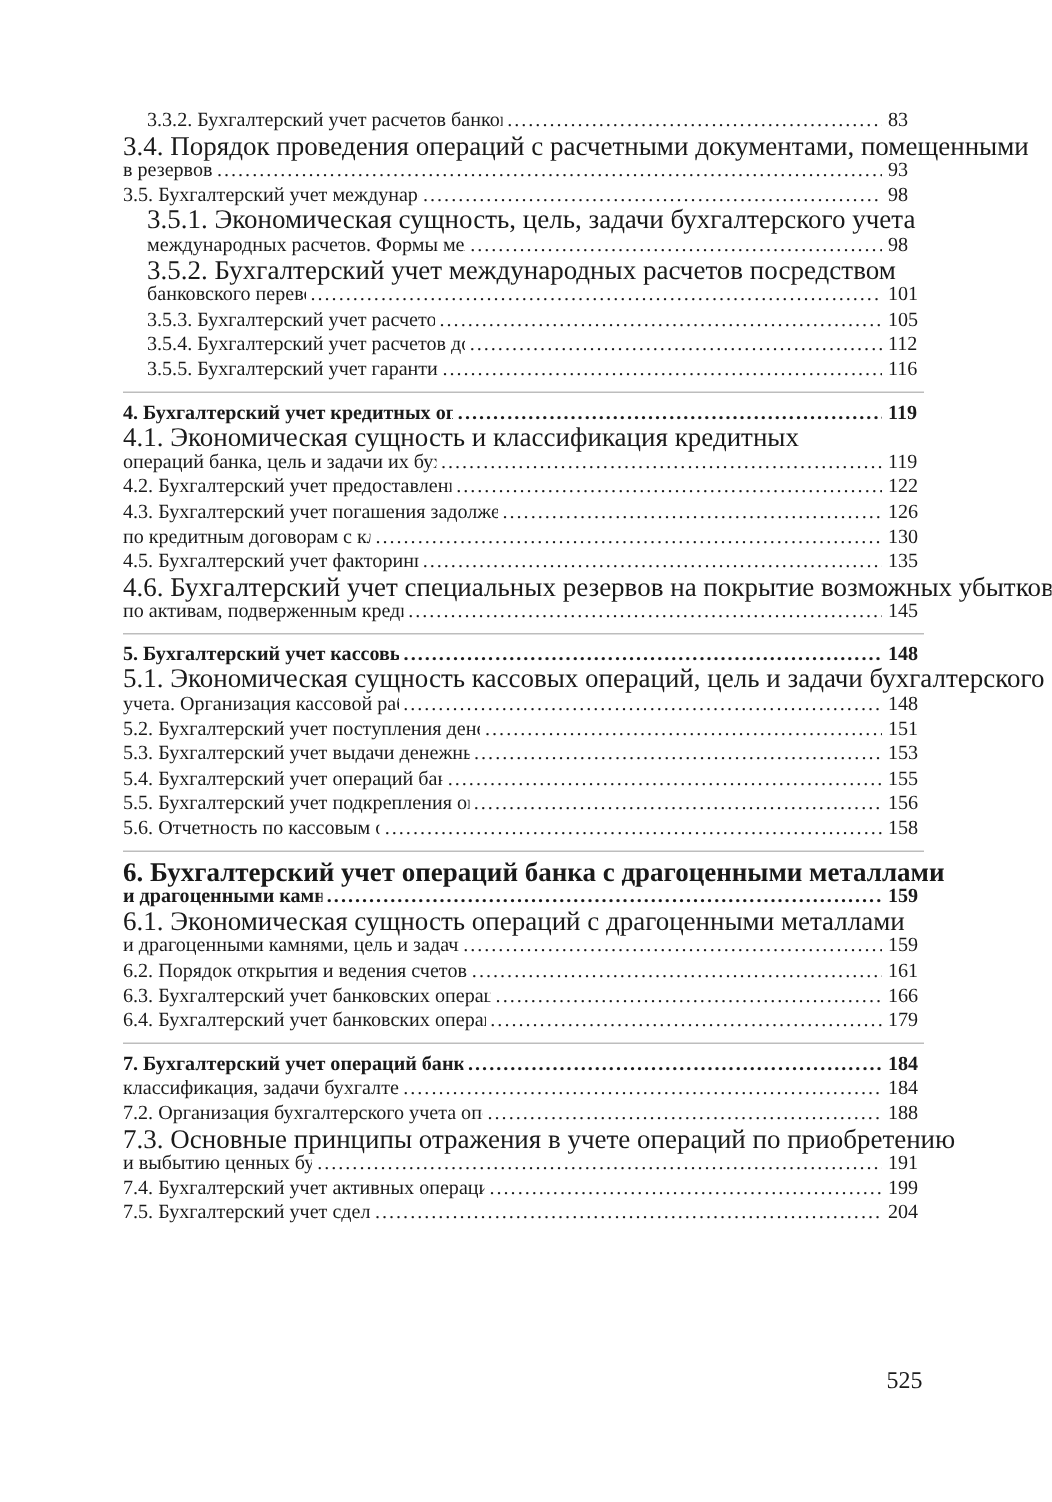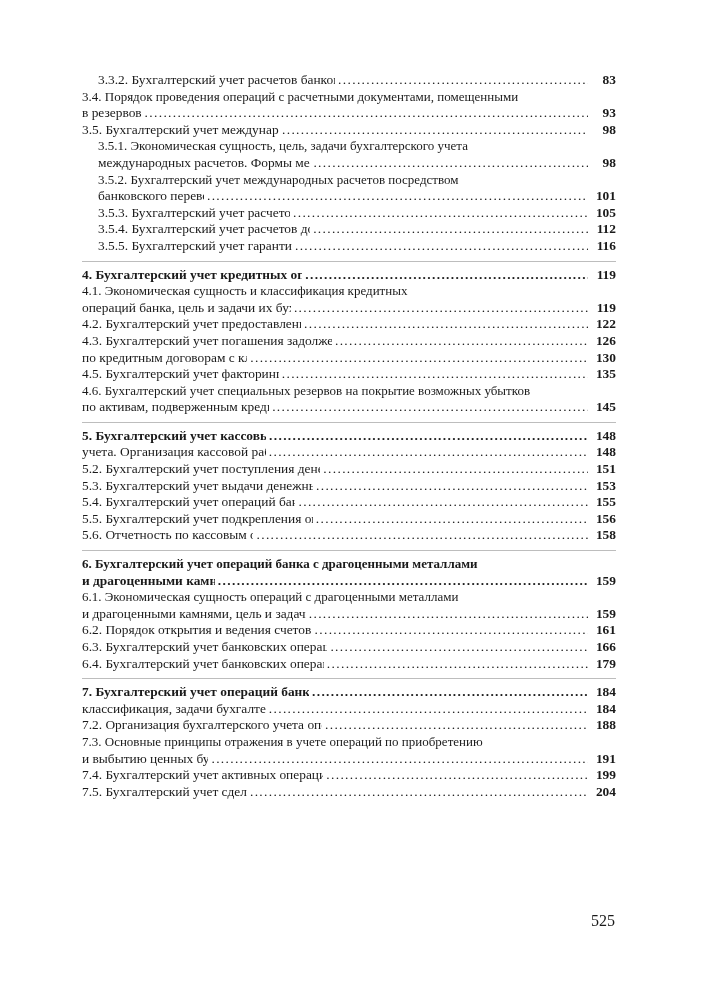--- a/index.html
+++ b/index.html
@@ -3,22 +3,22 @@
 <meta charset="utf-8">
 <style>
   html, body { margin: 0; padding: 0; background: #ffffff; }
   body { width: 701px; height: 1001px; position: relative; overflow: hidden;
          font-family: "Liberation Serif", "DejaVu Serif", serif; color: #1a1a1a; }
   .page { position: absolute; left: 82px; top: 72px; width: 534px; }
   .row { display: flex; align-items: baseline; font-size: 13.4px; line-height: 16.6px; }
   .row .t { white-space: nowrap; overflow: hidden; flex: 0 1 auto; }
   .row .dots { flex: 1 1 auto; overflow: hidden; white-space: nowrap; margin: 0 4px 0 3px; letter-spacing: 2.6px; min-width: 8px; }
   .row .dots::after { content: ". . . . . . . . . . . . . . . . . . . . . . . . . . . . . . . . . . . . . . . . . . . . . . . . . . . . . . . . . . . . . . . . . . . . . . . . . . . . . . . . . . . . . . . . . . . . . . ."; letter-spacing: -1px; }
-  .row .p { flex: 0 0 auto; min-width: 24px; text-align: right; font-weight: bold; }
-  .line { font-size: 13px; line-height: 16.6px; white-space: nowrap; }
+  .row .p { flex: 0 0 auto; min-width: 24px; text-align: left; }
+  .line { font-size: 18px; line-height: 16.6px; white-space: nowrap; }
   .l1 { padding-left: 0; }
   .l2 { padding-left: 0; }
   .l3 { padding-left: 16px; }
   .ch { font-weight: bold; }
   .sep { height: 0; border-top: 1px solid #bdbdbd; margin: 6px 0 5px 0; }
   .entry { margin: 0; }
   .pagenum { position: absolute; right: 86px; top: 912px; font-size: 16px; }
 </style>
 </head>
 <body>
@@ -137,20 +137,21 @@
     </div>
     <div class="sep"></div>
     <div class="entry l1 ch">
       <div class="row">
         <span class="t">5. Бухгалтерский учет кассовых операций</span>
         <span class="dots"></span>
         <span class="p">148</span>
       </div>
     </div>
     <div class="entry l2">
+      <div class="line">5.1. Экономическая сущность кассовых операций, цель и задачи бухгалтерского</div>
       <div class="row">
         <span class="t">учета. Организация кассовой работы в банке</span>
         <span class="dots"></span>
         <span class="p">148</span>
       </div>
     </div>
     <div class="entry l2">
       <div class="row">
         <span class="t">5.2. Бухгалтерский учет поступления денежных средств в кассу банка</span>
         <span class="dots"></span>

